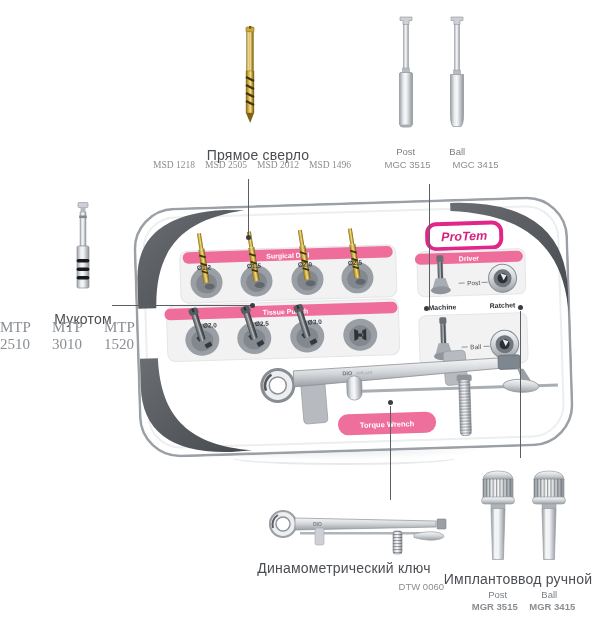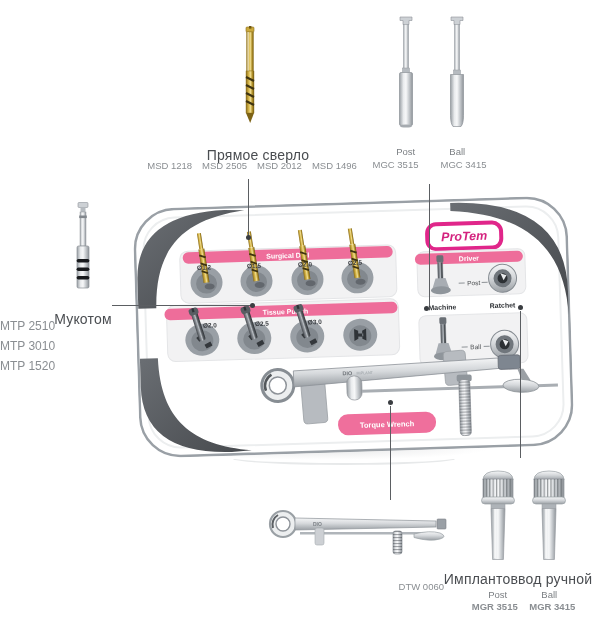--- a/index.html
+++ b/index.html
@@ -1,22 +1,22 @@
 <!DOCTYPE html>
 <html><head>
 <meta charset="utf-8">
 <style>
   * { margin:0; padding:0; box-sizing:border-box; }
   html,body { width:600px; height:619px; background:#ffffff; overflow:hidden;
     font-family:"Liberation Sans", sans-serif; }
   .stage { position:relative; width:600px; height:619px; background:#fff; }
   .abs { position:absolute; }
   .title { font-size:14px; color:#4a4d51; text-align:center; letter-spacing:0.2px; }
-  .codes { display:flex; justify-content:center; gap:10px; font-size:9.5px; color:#8a8e92; }
-  .codes-sm { gap:6px; font-size:12px;flex-direction:column; }
+  .codes { display:flex; justify-content:center; gap:10px; font-size:9.5px; color:#8a8e92;font-family:Liberation Serif, serif; }
+  .codes-sm { gap:6px; font-size:15px; }
   .pair { display:flex; }
   .pair span { flex:1; text-align:center; }
   .sub { font-size:9.5px; color:#7b7f83; }
   .code-pair { font-size:9.5px; color:#8a8e92; }
   .vline { position:absolute; width:1px; background:#5b5e62; }
   .hline { position:absolute; height:1px; background:#5b5e62; }
   .dot { position:absolute; width:5px; height:5px; border-radius:50%; background:#3a3d41; }
   .reflect { border:2px solid transparent; border-bottom-color:#e7e9ea; border-radius:50%; }
   svg text { font-family:"Liberation Sans", sans-serif; }
 </style>
@@ -269,21 +269,21 @@
   <svg class="abs" viewBox="0 0 26 118" style="left:444px;top:16px;width:26px;height:118px;">
     <path d="M7,1 h12 v3.5 h-3 v4 h-6 v-4 h-3 Z" fill="#cdd1d5" stroke="#8d9298" stroke-width="0.6"></path>
     <rect x="10.5" y="8.5" width="5" height="48" fill="url(#gMetalV)" stroke="#969ba1" stroke-width="0.5"></rect>
     <rect x="9.5" y="54" width="7" height="4.5" fill="#b6bbc0" stroke="#969ba1" stroke-width="0.5"></rect>
     <path d="M6.5,58.5 h13 v41 q0,8 -2.5,11 h-8 q-2.5,-3 -2.5,-11 Z" fill="url(#gMetalV)" stroke="#8d9298" stroke-width="0.7"></path>
   </svg>
   <div class="abs pair sub" style="left:380px;top:146px;width:103px;">
     <span>Post</span>
     <span>Ball</span>
   </div>
-  <div class="abs pair code-pair" style="left:372px;top:159px;width:115px;gap:21px;">
+  <div class="abs pair code-pair" style="left:384px;top:159px;width:115px;gap:21px;">
     <span>MGC 3515</span>
     <span>MGC 3415</span>
   </div>
 
   <svg class="abs" viewBox="0 0 26 90" style="left:70px;top:202px;width:26px;height:90px;">
     <rect x="8" y="0.5" width="10" height="5" rx="1" fill="#cdd1d5" stroke="#8d9298" stroke-width="0.6"></rect>
     <rect x="10.5" y="5.5" width="5" height="5" fill="#b6bbc0"></rect>
     <rect x="10" y="10" width="6" height="34" fill="url(#gMetalV)" stroke="#969ba1" stroke-width="0.5"></rect>
     <rect x="9.2" y="13.5" width="7.6" height="2.6" fill="#82878d"></rect>
     <rect x="7" y="44" width="12" height="42" rx="1.5" fill="url(#gMetalV)" stroke="#8d9298" stroke-width="0.7"></rect>
@@ -304,20 +304,21 @@
     <path d="M 15,30 a 11,11 0 0 1 5,-13" stroke="#5c6064" stroke-width="2" fill="none"></path>
     <path d="M 37,20 L 178,23 L 178,29 L 37,32 Z" fill="url(#gMetalH)" stroke="#8d9298" stroke-width="0.7"></path>
     <text x="55" y="28" font-size="5" font-weight="bold" fill="#7d8287">DIO</text>
     <rect x="179" y="21" width="9" height="10" rx="1" fill="#9aa0a6" stroke="#7c8187" stroke-width="0.6"></rect>
     <rect x="42" y="34" width="136" height="2.5" fill="#b0b5ba"></rect>
     <rect x="57" y="30" width="9" height="17" rx="2" fill="#cdd0d4" stroke="#a6abb0" stroke-width="0.6"></rect>
     <rect x="135" y="33" width="9" height="23" rx="2.5" fill="url(#gMetalV)" stroke="#8d9298" stroke-width="0.7"></rect>
     <rect x="135" y="33" width="9" height="23" rx="2.5" fill="url(#pKnurlH)"></rect>
     <path d="M 156,36 Q 172,32 182,35 Q 190,38.5 182,41 Q 172,44 156,39.5 Z" fill="url(#gMetalH)" stroke="#9aa0a5" stroke-width="0.7"></path>
   </svg>
+  <div class="abs title" style="left:244px;top:560px;width:200px;">Динамометрический ключ</div>
   <div class="abs code-pair" style="left:244px;top:581px;width:200px;text-align:right;">DTW 0060</div>
 
   <svg class="abs" viewBox="0 0 38 100" style="left:479px;top:468px;width:38px;height:100px;">
     <path d="M4,12 Q4,3 19,3 Q34,3 34,12 Z" fill="url(#gMetalH)" stroke="#9aa0a5" stroke-width="0.7"></path>
     <rect x="4" y="11" width="30" height="19" fill="url(#gMetalV)" stroke="#8d9298" stroke-width="0.7"></rect>
     <rect x="4" y="11" width="30" height="19" fill="url(#pKnurlV)"></rect>
     <rect x="2.5" y="29" width="33" height="7" rx="3.5" fill="url(#gMetalH)" stroke="#9aa0a5" stroke-width="0.7"></rect>
     <rect x="12" y="36" width="14" height="4.5" fill="#aeb3b8" stroke="#969ba1" stroke-width="0.5"></rect>
     <path d="M12,40.5 h14 l-1.6,51 h-10.8 Z" fill="url(#gMetalV)" stroke="#969ba1" stroke-width="0.7"></path>
     <rect x="15" y="41" width="2.2" height="49" fill="rgba(255,255,255,0.5)"></rect>

